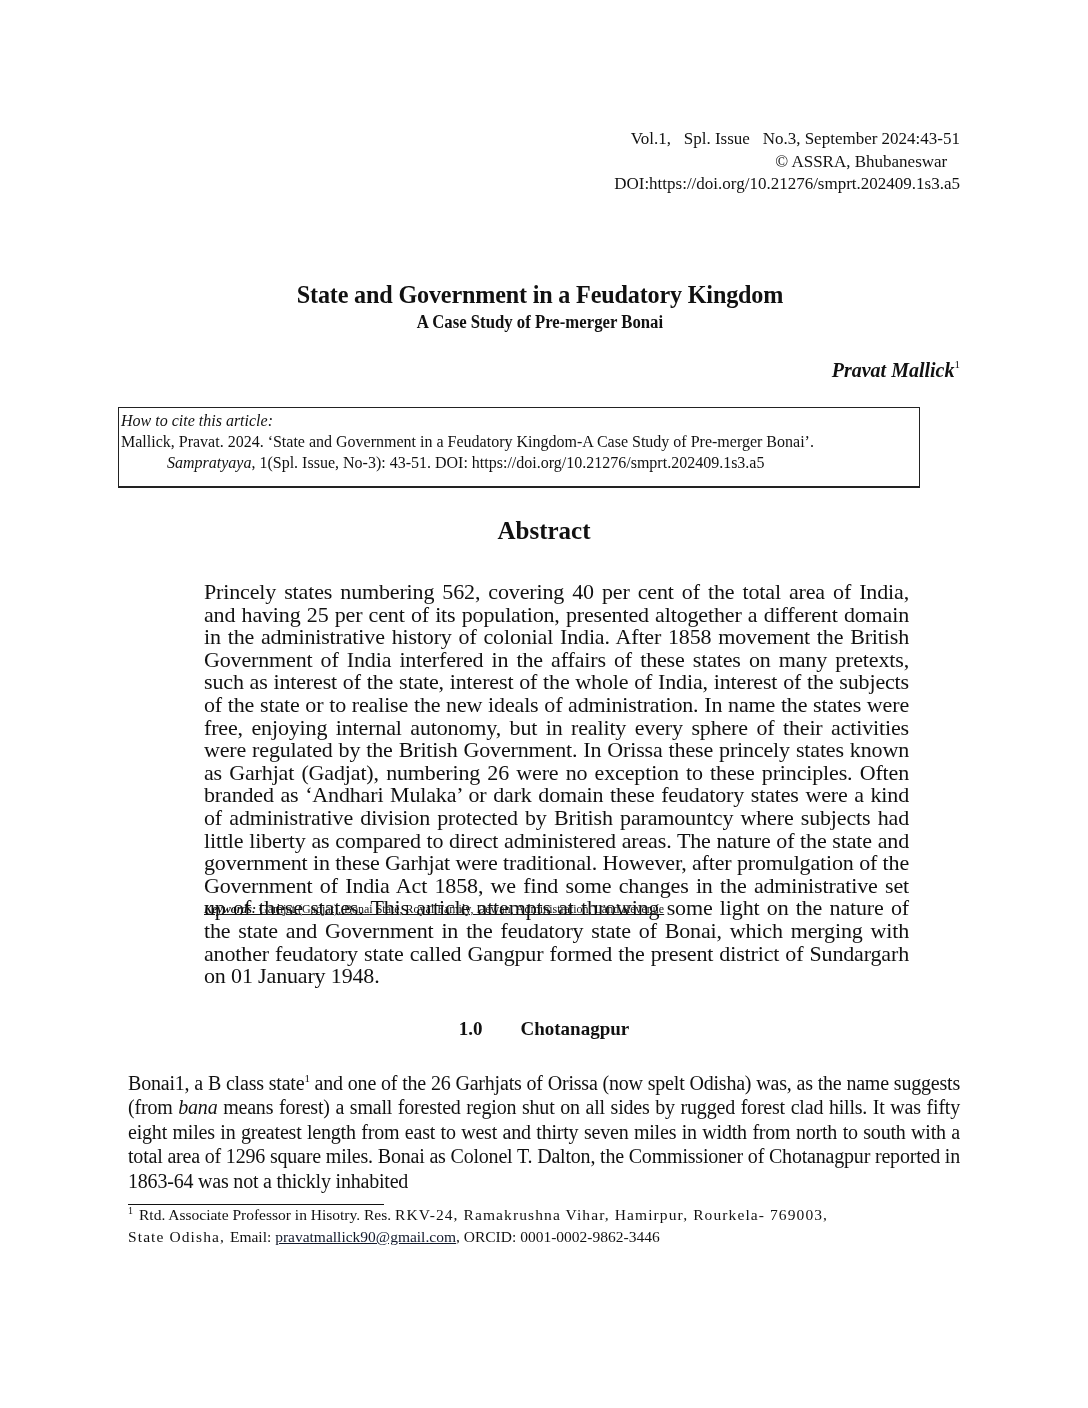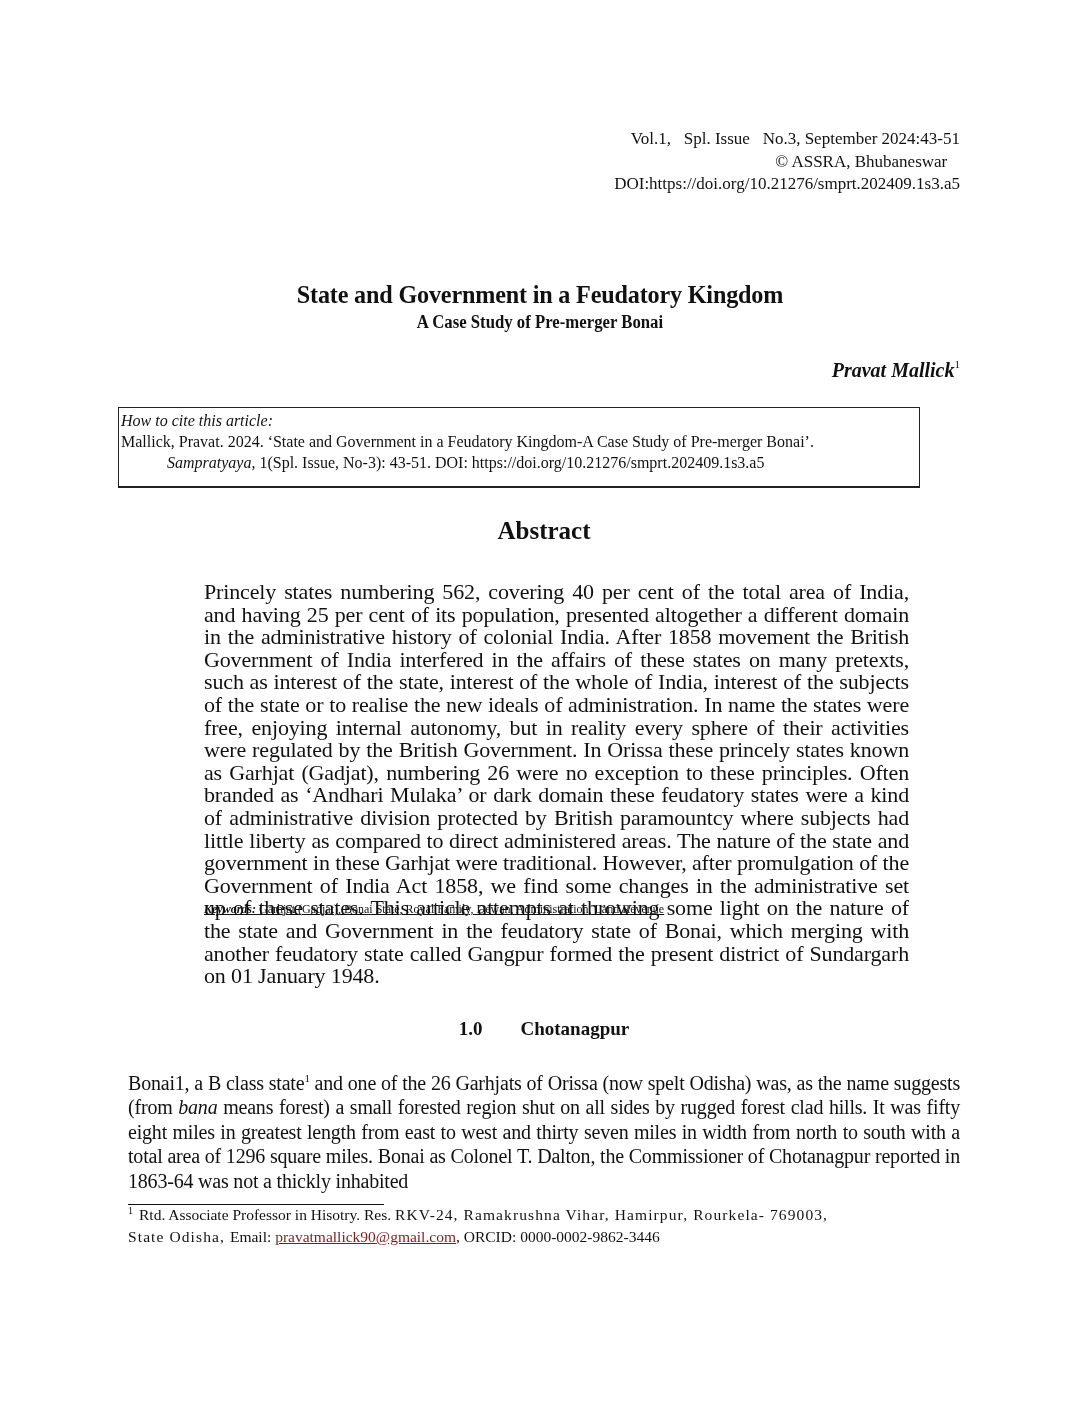--- a/index.html
+++ b/index.html
@@ -63,21 +63,21 @@
   .footnote-rule {
     left: 128px; top: 1204px; width: 256px; height: 0;
     border-top: 1.5px solid #111;
   }
   .footnote {
     left: 128px; width: 832px; top: 1200px;
     font-size: 15.5px; line-height: 22px;
   }
   .footnote sup { font-size: 10px; vertical-align: 6px; margin-right: 6px; }
   .footnote .spaced { letter-spacing: 1.1px; }
-  .footnote a { color: #7f1d1d; text-decoration: underline; }
+  .footnote a { color: #0f172a; text-decoration: underline; }
 </style>
 </head>
 <body>
 
 <div class="abs journal-meta">
   <div>Vol.1,   Spl. Issue   No.3, September 2024:43-51</div>
   <div>© ASSRA, Bhubaneswar   </div>
   <div>DOI:https://doi.org/10.21276/smprt.202409.1s3.a5</div>
 </div>
 
@@ -99,13 +99,13 @@
 <div class="abs abstract-body">Princely states numbering 562, covering 40 per cent of the total area of India, and having 25 per cent of its population, presented altogether a different domain in the administrative history of colonial India. After 1858 movement the British Government of India interfered in the affairs of these states on many pretexts, such as interest of the state, interest of the whole of India, interest of the subjects of the state or to realise the new ideals of administration. In name the states were free, enjoying internal autonomy, but in reality every sphere of their activities were regulated by the British Government. In Orissa these princely states known as Garhjat (Gadjat), numbering 26 were no exception to these principles. Often branded as ‘Andhari Mulaka’ or dark domain these feudatory states were a kind of administrative division protected by British paramountcy where subjects had little liberty as compared to direct administered areas. The nature of the state and government in these Garhjat were traditional. However, after promulgation of the Government of India Act 1858, we find some changes in the administrative set up of these states. This article attempts at throwing some light on the nature of the state and Government in the feudatory state of Bonai, which merging with another feudatory state called Gangpur formed the present district of Sundargarh on 01 January 1948.</div>
 
 <div class="abs keywords"><span class="kw-label">Keywords:</span> <span>Garhjat (Gadjat), Bonai State, Royal Family, Dewan, Administration, Land Revenue</span></div>
 
 <div class="abs section-heading"><span class="num">1.0</span><span>Chotanagpur</span></div>
 
 <div class="abs intro-body"><span>Bonai1, a B class state</span><sup>1</sup><span> and  one of the 26 Garhjats of Orissa (now spelt Odisha) was, as the name suggests (from </span><i>bana</i><span> means forest) a small forested region shut on all sides by rugged forest clad hills. It was fifty eight miles in greatest length from east to west and thirty seven miles in width from north to south with a total area of 1296 square miles. Bonai as Colonel T. Dalton, the Commissioner of Chotanagpur reported in 1863-64 was not a thickly inhabited</span></div>
 
 <div class="abs footnote-rule"></div>
 
-<div class="abs footnote"><sup>1</sup><span>Rtd. Associate Professor in Hisotry. Res. </span><span class="spaced">RKV-24, Ramakrushna Vihar, Hamirpur, Rourkela- 769003,</span><br><span class="spaced">State Odisha, </span><span>Email: </span><a>pravatmallick90@gmail.com</a><span>, ORCID: 0000-0002-9862-3446</span></div>
+<div class="abs footnote"><sup>1</sup><span>Rtd. Associate Professor in Hisotry. Res. </span><span class="spaced">RKV-24, Ramakrushna Vihar, Hamirpur, Rourkela- 769003,</span><br><span class="spaced">State Odisha, </span><span>Email: </span><a>pravatmallick90@gmail.com</a><span>, ORCID: 0001-0002-9862-3446</span></div>
 
 </body></html>

